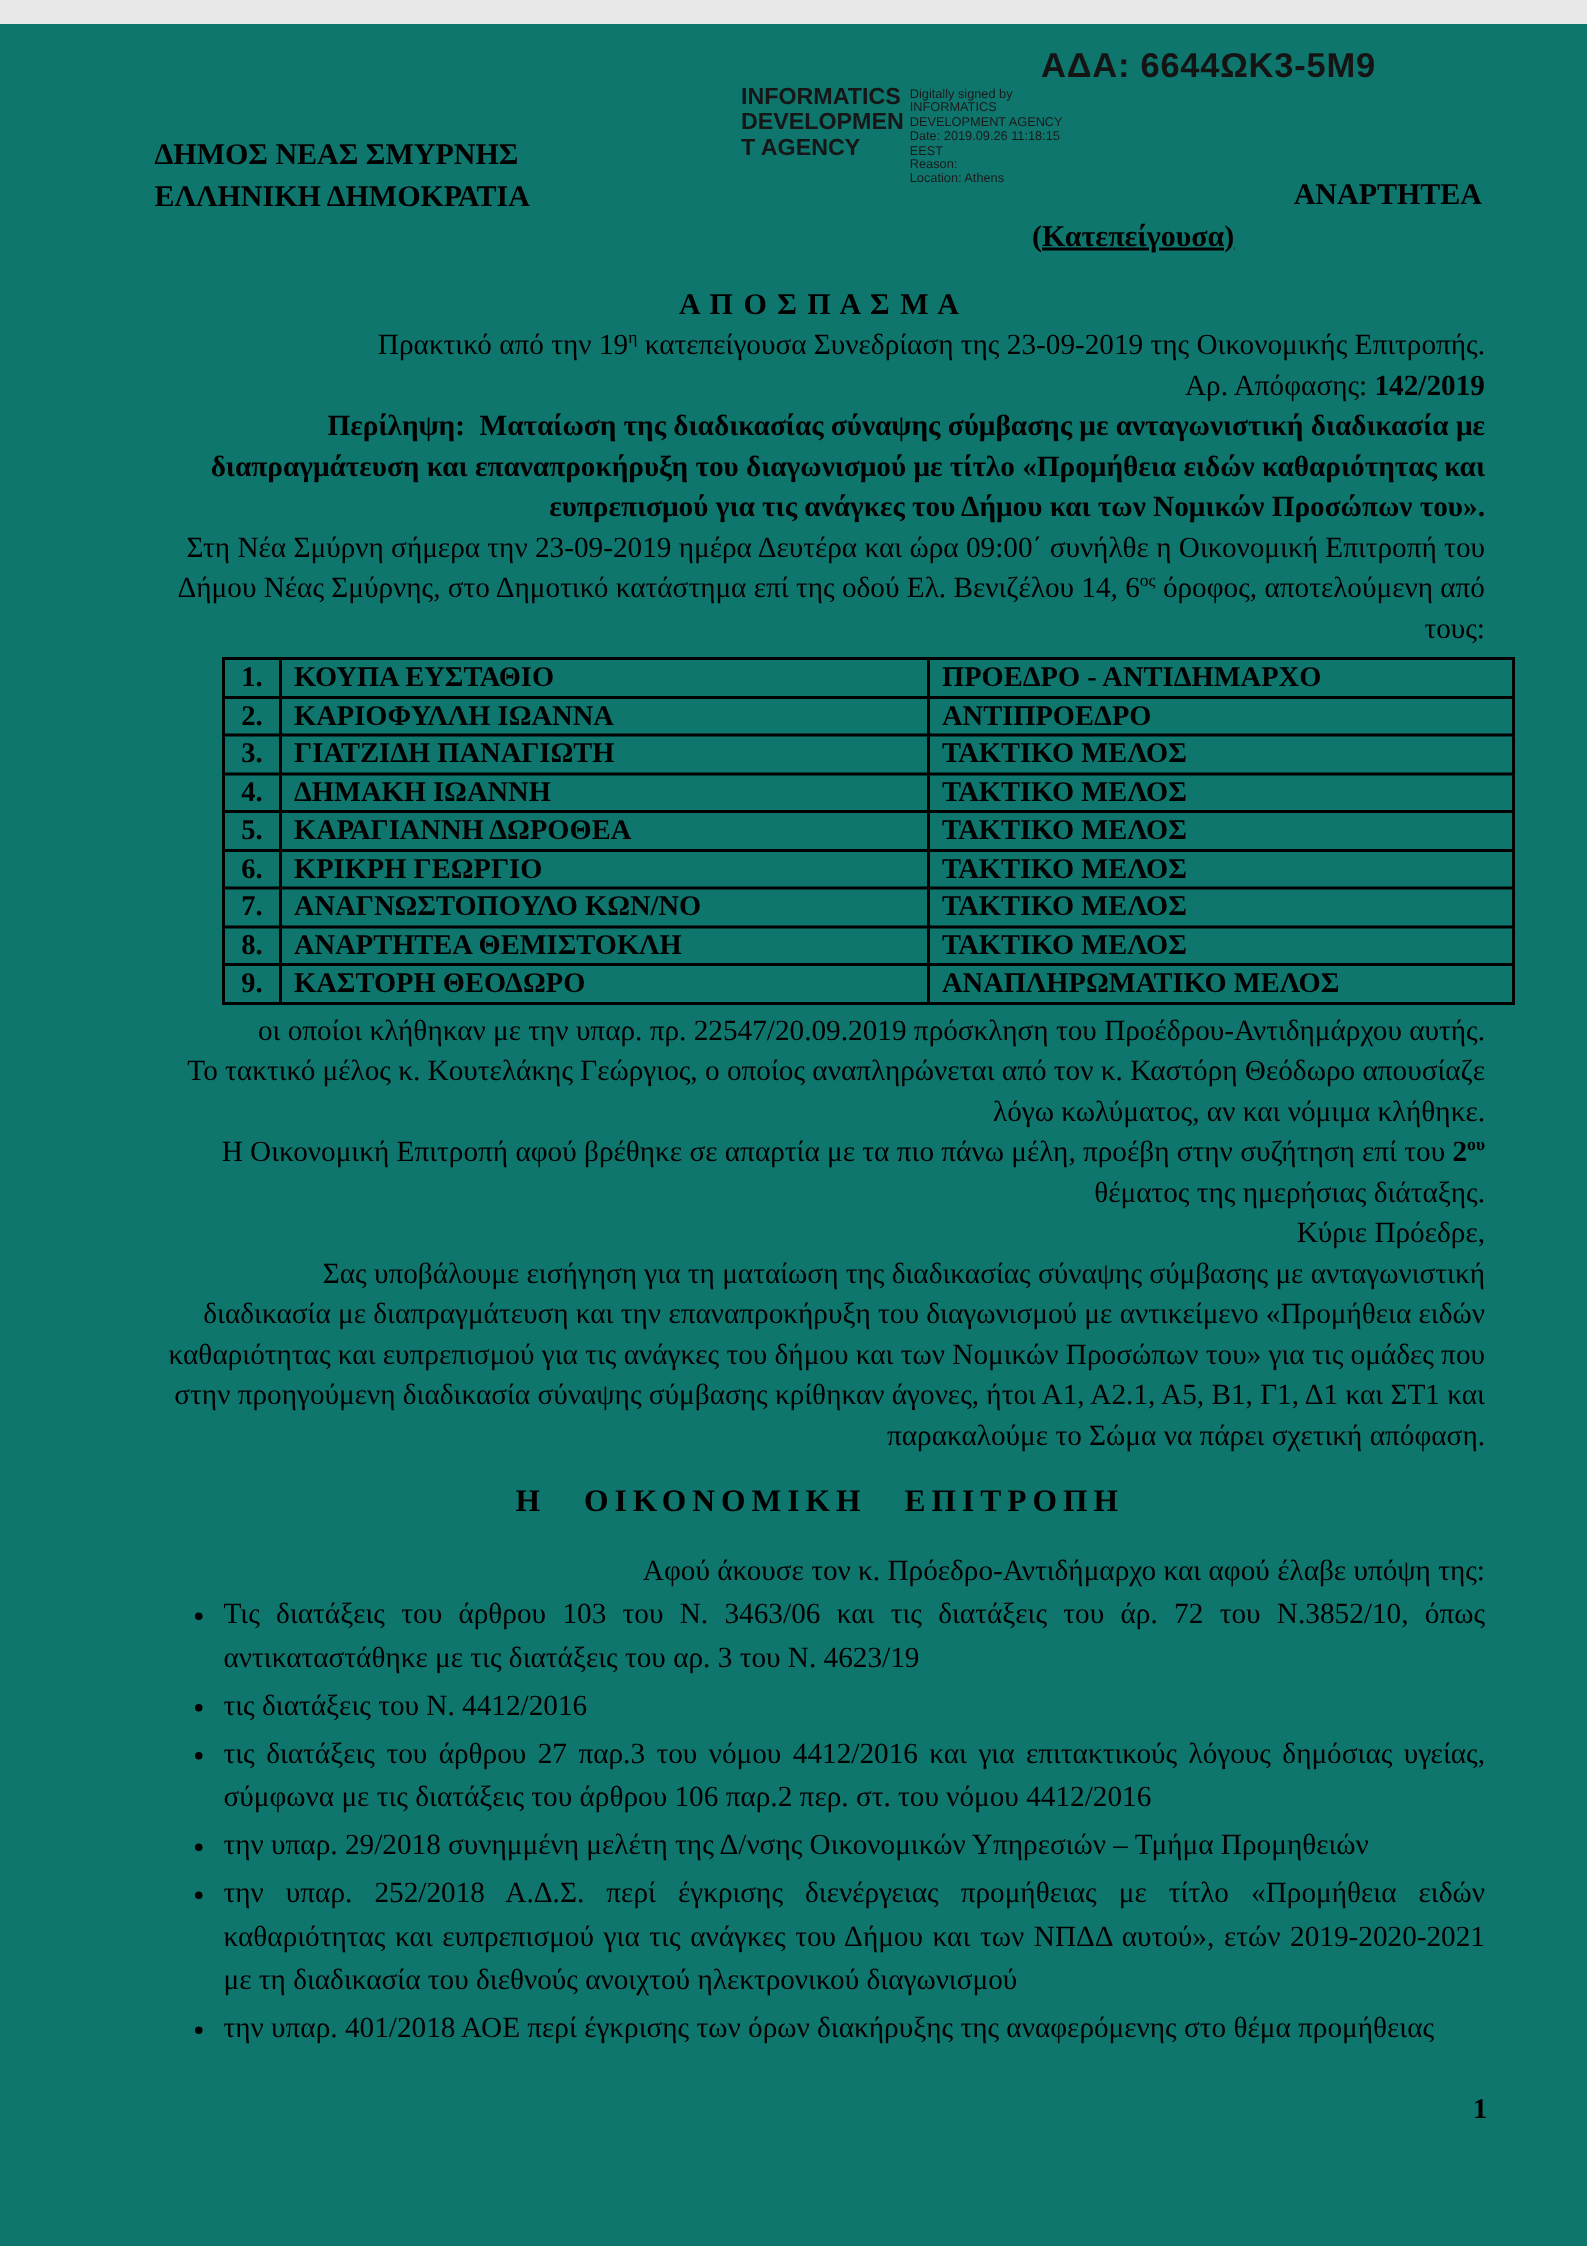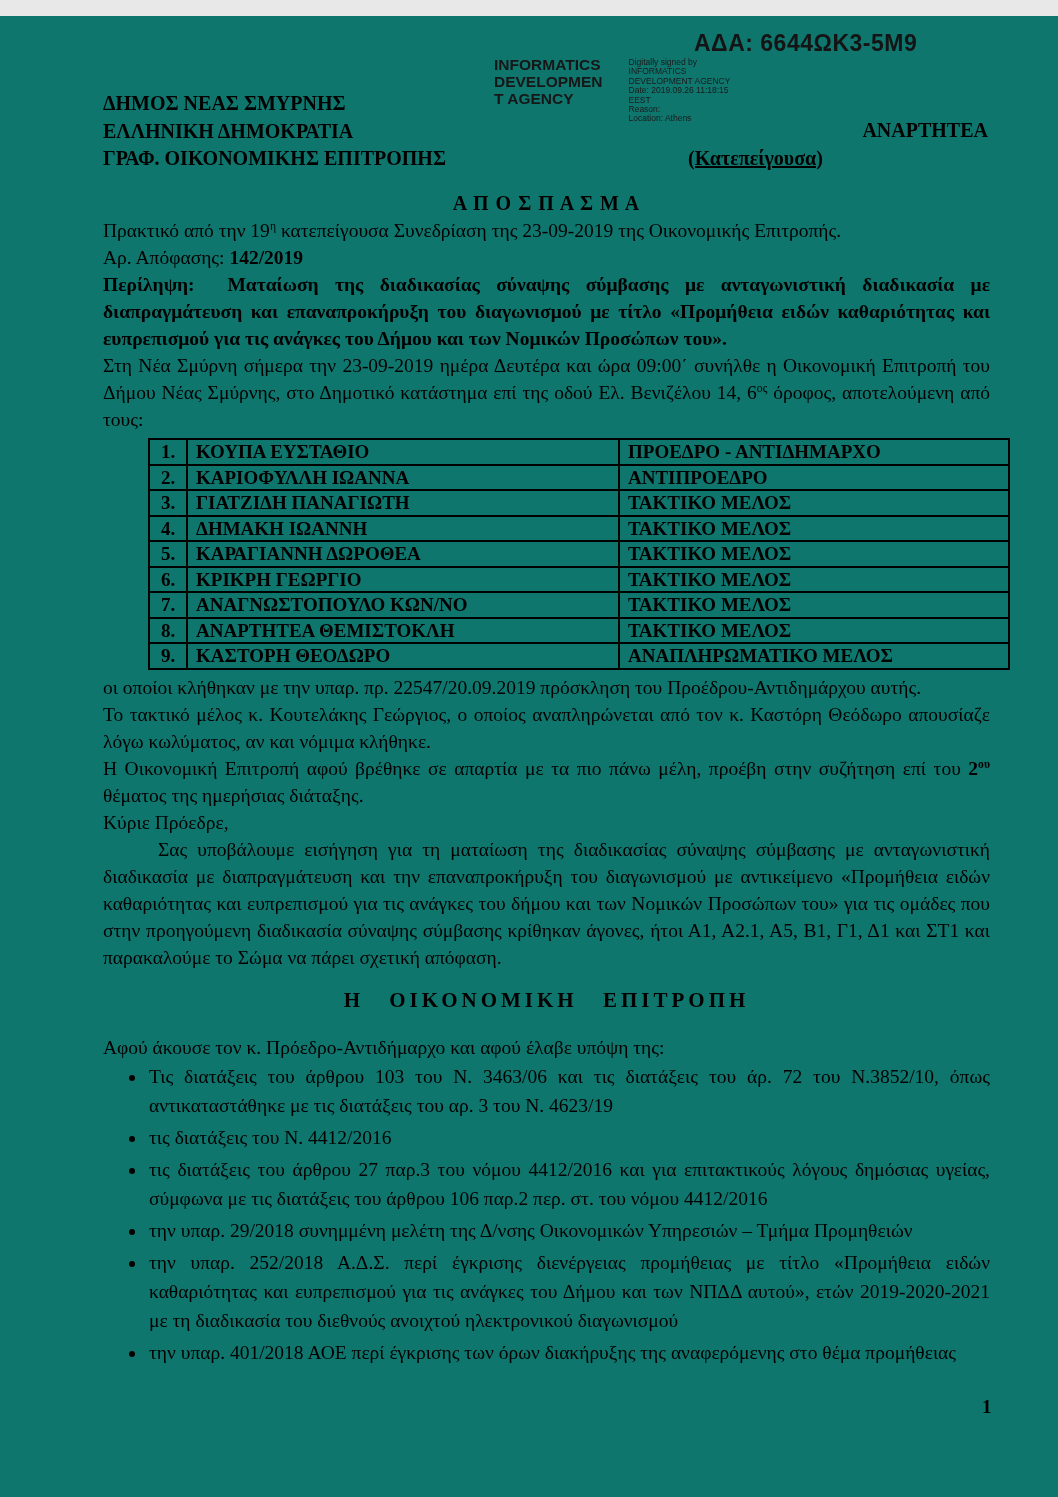--- a/index.html
+++ b/index.html
@@ -11,21 +11,21 @@
     color:#000;
     font-family:"Liberation Serif", serif;
     overflow:hidden;
   }
   
   .ada{
     position:absolute;top:14px;left:694px;
     font-family:"Liberation Sans", sans-serif;
     font-size:23px;font-weight:bold;letter-spacing:.5px;color:#141414;
   }
-  .sig{position:absolute;top:40px;left:494px;display:flex;gap:26px;}
+  .sig{position:absolute;top:40px;left:494px;display:flex;gap:4px;}
   .sig-agency{
     font-family:"Liberation Sans", sans-serif;
     font-size:15.5px;font-weight:bold;line-height:17px;color:#161616;
     white-space:nowrap;
   }
   .sig-agency span{display:block;}
   .sig-details{
     font-family:"Liberation Sans", sans-serif;
     font-size:8.5px;font-weight:normal;line-height:9.4px;color:#1a1a1a;
     padding-top:2px;white-space:nowrap;
@@ -42,21 +42,21 @@
     font-size:20px;font-weight:bold;line-height:27.5px;
   }
   .hdr-right .r{text-align:right;}
   .hdr-right .c{text-align:left;text-decoration:underline;}
   sup{font-size:.6em;vertical-align:super;line-height:0;}
   
   .content{
     position:absolute;top:174px;left:103px;width:887px;
     font-size:19.5px;line-height:27px;
   }
-  .content p{margin:0;}
+  .content p{margin:0;text-align:right;}
   .doc-title{text-align:center;font-weight:bold;font-size:20px;letter-spacing:1px;}
   .justify{text-align:justify;}
   .bold{font-weight:bold;}
   table.members{
     border-collapse:collapse;table-layout:fixed;
     width:860px;margin:5px 0 4px 45px;
   }
   table.members td{
     border:2px solid #000;
     font-weight:bold;font-size:19px;
@@ -95,21 +95,20 @@
       <span>Date: 2019.09.26 11:18:15</span>
       <span>EEST</span>
       <span>Reason:</span>
       <span>Location: Athens</span>
     </div>
   </div>
 
   <div class="hdr-left">
     <span>ΔΗΜΟΣ ΝΕΑΣ ΣΜΥΡΝΗΣ</span>
     <span>ΕΛΛΗΝΙΚΗ ΔΗΜΟΚΡΑΤΙΑ</span>
-    <span>ΓΡΑΦ. ΟΙΚΟΝΟΜΙΚΗΣ ΕΠΙΤΡΟΠΗΣ</span>
   </div>
 
   <div class="hdr-right">
     <div class="r">ΑΝΑΡΤΗΤΕΑ</div>
     <div class="c">(Κατεπείγουσα)</div>
   </div>
 
   <div class="content">
 
     <div class="doc-title">Α Π Ο Σ Π Α Σ Μ Α</div>

